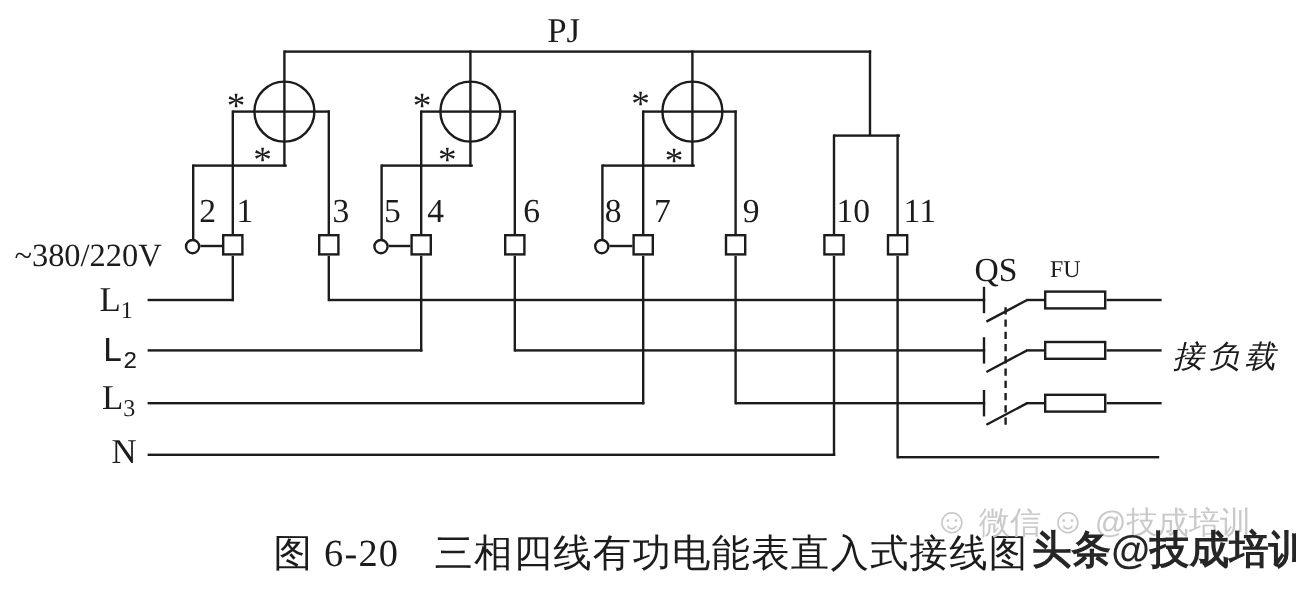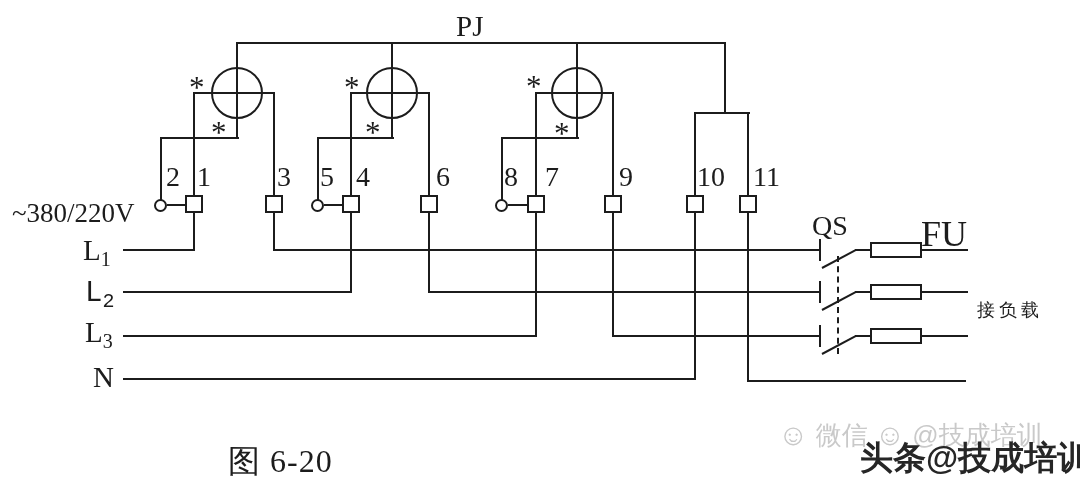--- a/index.html
+++ b/index.html
@@ -145,25 +145,26 @@
     <span>L</span><span class="sub">2</span>
   </div>
   <div class="lbl" style="left:85px;top:316px;font-size:29px;">
     <span>L</span><span class="sub">3</span>
   </div>
   <div class="lbl" style="left:93px;top:361px;font-size:29px;">
     <span>N</span><span class="sub"></span>
   </div>
 
   <div class="lbl" style="left:812px;top:210px;font-size:28px;">QS</div>
-  <div class="lbl" style="left:921px;top:214px;font-size:36px;">FU</div>
+  <div class="lbl" style="left:875px;top:214px;font-size:20px;">FU</div>
 
-  <div class="lbl" style="left:977px;top:300px;font-size:18px;letter-spacing:4px;">接负载</div>
+  <div class="lbl" style="left:977px;top:283px;font-size:26px;letter-spacing:4px;font-style:italic;">接负载</div>
 
   <div class="caption" style="left:228px;">图 6-20</div>
+  <div class="caption" style="left:362px;">三相四线有功电能表直入式接线图</div>
 
   <div class="wm-light">
     <span class="face">☺</span>
     <span>微信</span>
     <span class="face">☺</span>
     <span>@技成培训</span>
   </div>
   <div class="wm-dark">头条@技成培训</div>
 
 </div>

